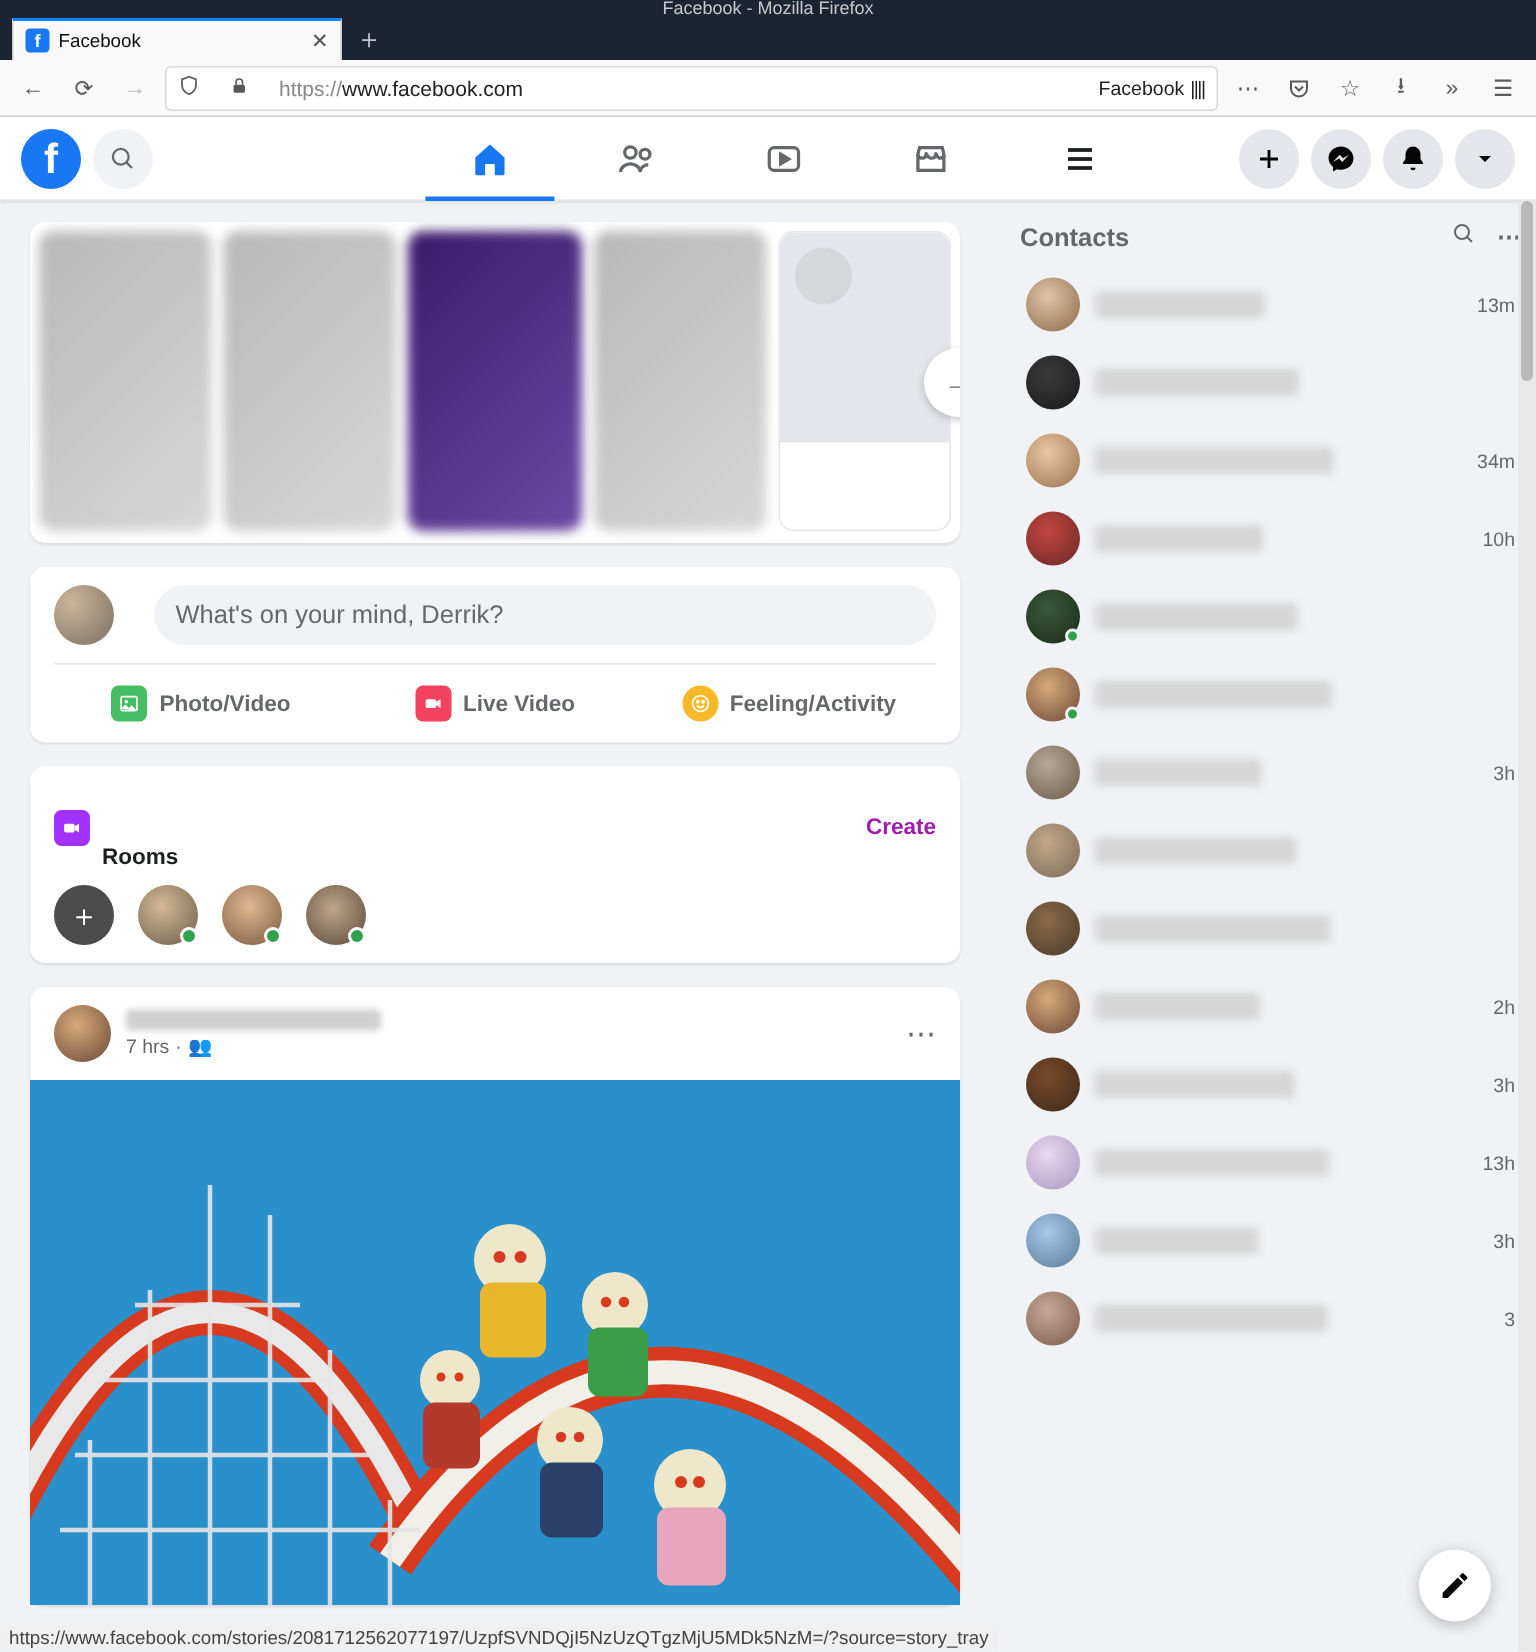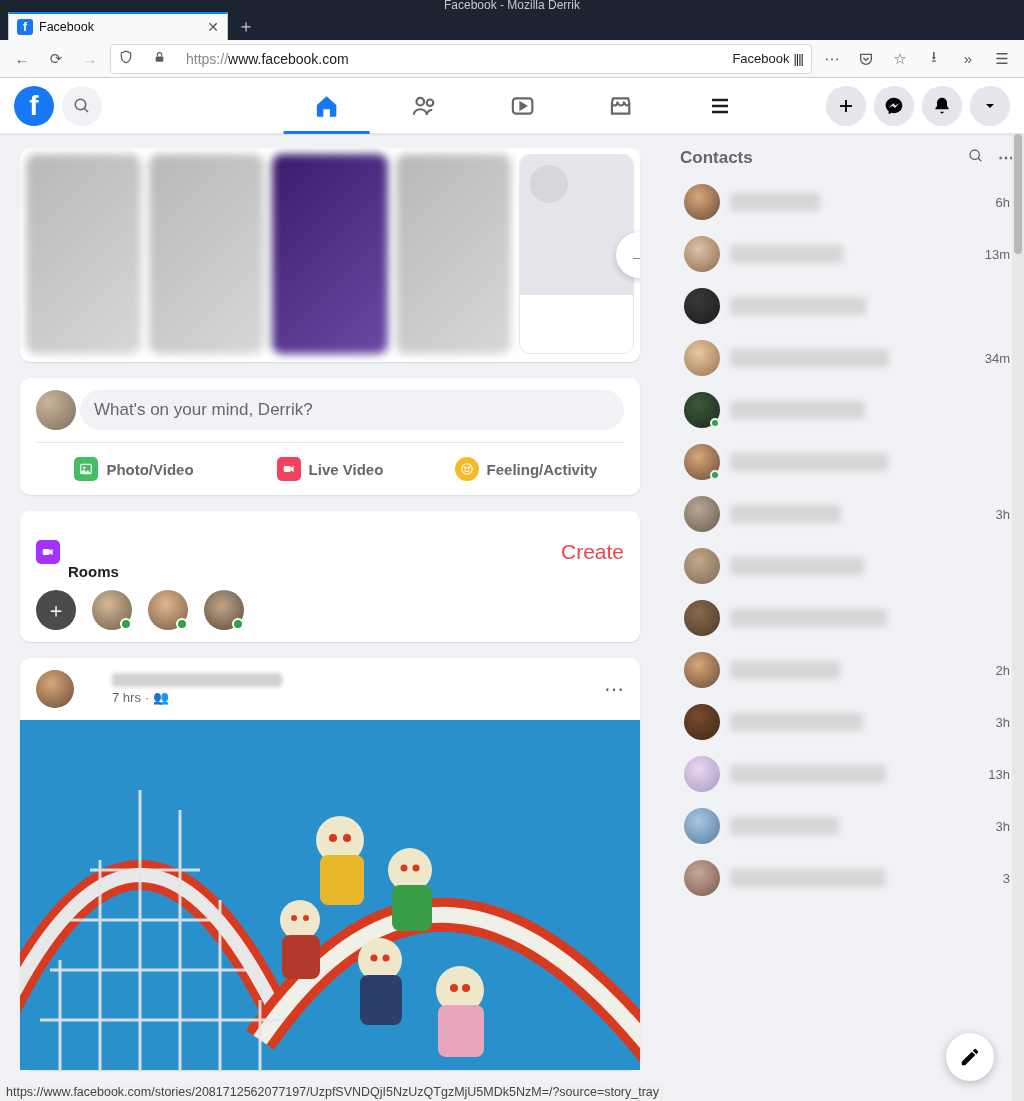--- a/index.html
+++ b/index.html
@@ -219,21 +219,21 @@
   .card {
     background: #fff;
     border-radius: 10px;
     box-shadow: 0 1px 2px rgba(0,0,0,.1);
     margin-top: 16px;
   }
   .composer {
     padding: 12px 16px 8px 16px;
   }
   .composer-top {
-    display: flex; gap: 4px; align-items: center;
+    display: flex; gap: 27px; align-items: center;
     border-bottom: 1px solid #e4e6eb;
     padding-bottom: 12px;
   }
   .avatar {
     width: 40px; height: 40px; border-radius: 50%;
     background: #bcc0c4;
     flex-shrink: 0;
     background: radial-gradient(circle at 30% 30%, #cdb49a, #7a7062);
   }
   .composer-input {
@@ -258,41 +258,41 @@
   
   .rooms {
     padding: 12px 16px;
   }
   .rooms-head {
     display:flex; align-items:center; gap:8px;
     margin-bottom: 10px;
   }
   .rooms-head .icon-sq { background:#a033ff; }
   .rooms-head .title { font-weight:600; color:#1c1e21; font-size:15px;margin-top:40px;}
-  .rooms-head .create-link { margin-left:auto; color:#ef4444; font-weight:400; font-size:21px;}
+  .rooms-head .create-link { margin-left:auto; color:#a21caf; font-weight:700; font-size:15px;}
   .rooms-avatars { display:flex; gap:16px;}
   .rooms-avatars .ra {
     width:40px; height:40px; border-radius:50%;
     background:#bcc0c4; position:relative;
     background: radial-gradient(circle at 40% 35%, #d4b896, #6b5e4a);
   }
   .rooms-avatars .ra.add {
     background:#4b4b4b; color:#fff; display:flex;align-items:center;justify-content:center; font-size:20px;
   }
   .rooms-avatars .ra .dot {
     position:absolute; bottom:0; right:0; width:12px;height:12px;
     background:#31a24c; border:2px solid #fff; border-radius:50%;
   }
   
   .post { }
   .post-head {
     display:flex; align-items:center; padding:12px 16px; gap:10px;
   }
   .post-head .avatar { width:38px;height:38px; }
-  .post-head .name-area { flex:1;margin-left:28px; }
+  .post-head .name-area { flex:1; }
   .post-head .name-blur {
     width:170px; height:14px; background:#d0d0d0; border-radius:3px; filter:blur(2px);
   }
   .post-head .meta { color:#65676b; font-size:13px; display:flex;align-items:center;gap:4px; margin-top:3px;}
   .post-head .more { color:#65676b; font-size:20px;}
   .post-image {
     height: 350px;
     background: linear-gradient(to bottom, #1a7fc4 0%, #2490d4 40%, #3aa0dc 100%);
     position:relative; overflow:hidden;
   }
@@ -335,21 +335,21 @@
     background:#e8e8e8;
   }
   .scrollbar-stub::before {
     content:''; position:absolute; top:0; left:2px; width:8px; height:120px;
     background:#b8b8b8; border-radius:4px;
   }
 </style>
 </head>
 <body>
 
-<div class="window-titlebar">Facebook - Mozilla Derrik</div>
+<div class="window-titlebar">Facebook - Mozilla Firefox</div>
 
 <div class="browser-tabs">
   <div class="browser-tab">
     <span class="favicon">f</span>
     <span>Facebook</span>
     <span class="tab-close">✕</span>
   </div>
   <div class="new-tab-btn">＋</div>
 </div>
 
@@ -618,38 +618,38 @@
           <svg width="16" height="16" viewBox="0 0 24 24" fill="none" stroke="#65676b" stroke-width="2">
               <circle cx="10" cy="10" r="7"></circle>
               <line x1="20" y1="20" x2="15" y2="15"></line>
             </svg>
         </span>
         <span>⋯</span>
       </div>
     </div>
     <div id="contacts-list">
         <div class="contact-row">
-          <div class="avatar" style="background: radial-gradient(circle at 40% 35%, rgb(216, 168, 120), rgb(106, 74, 58));"></div>
-          <div class="name-blur" style="width: 90px;"></div>
-          <div class="time">6h</div>
-        </div>
-        <div class="contact-row">
           <div class="avatar" style="background: radial-gradient(circle at 40% 35%, rgb(224, 196, 168), rgb(138, 106, 74));"></div>
           <div class="name-blur" style="width: 113px;"></div>
           <div class="time">13m</div>
         </div>
         <div class="contact-row">
           <div class="avatar" style="background: radial-gradient(circle at 40% 35%, rgb(58, 58, 58), rgb(26, 26, 26));"></div>
           <div class="name-blur" style="width: 136px;"></div>
           <div class="time"></div>
         </div>
         <div class="contact-row">
           <div class="avatar" style="background: radial-gradient(circle at 40% 35%, rgb(232, 200, 160), rgb(154, 114, 82));"></div>
           <div class="name-blur" style="width: 159px;"></div>
           <div class="time">34m</div>
+        </div>
+        <div class="contact-row">
+          <div class="avatar" style="background: radial-gradient(circle at 40% 35%, rgb(196, 69, 63), rgb(106, 42, 40));"></div>
+          <div class="name-blur" style="width: 112px;"></div>
+          <div class="time">10h</div>
         </div>
         <div class="contact-row">
           <div class="avatar" style="background: radial-gradient(circle at 40% 35%, rgb(58, 90, 58), rgb(26, 42, 26));">
             <span class="dot"></span>
           </div>
           <div class="name-blur" style="width: 135px;"></div>
           <div class="time"></div>
         </div>
         <div class="contact-row">
           <div class="avatar" style="background: radial-gradient(circle at 40% 35%, rgb(216, 168, 120), rgb(106, 74, 58));">

